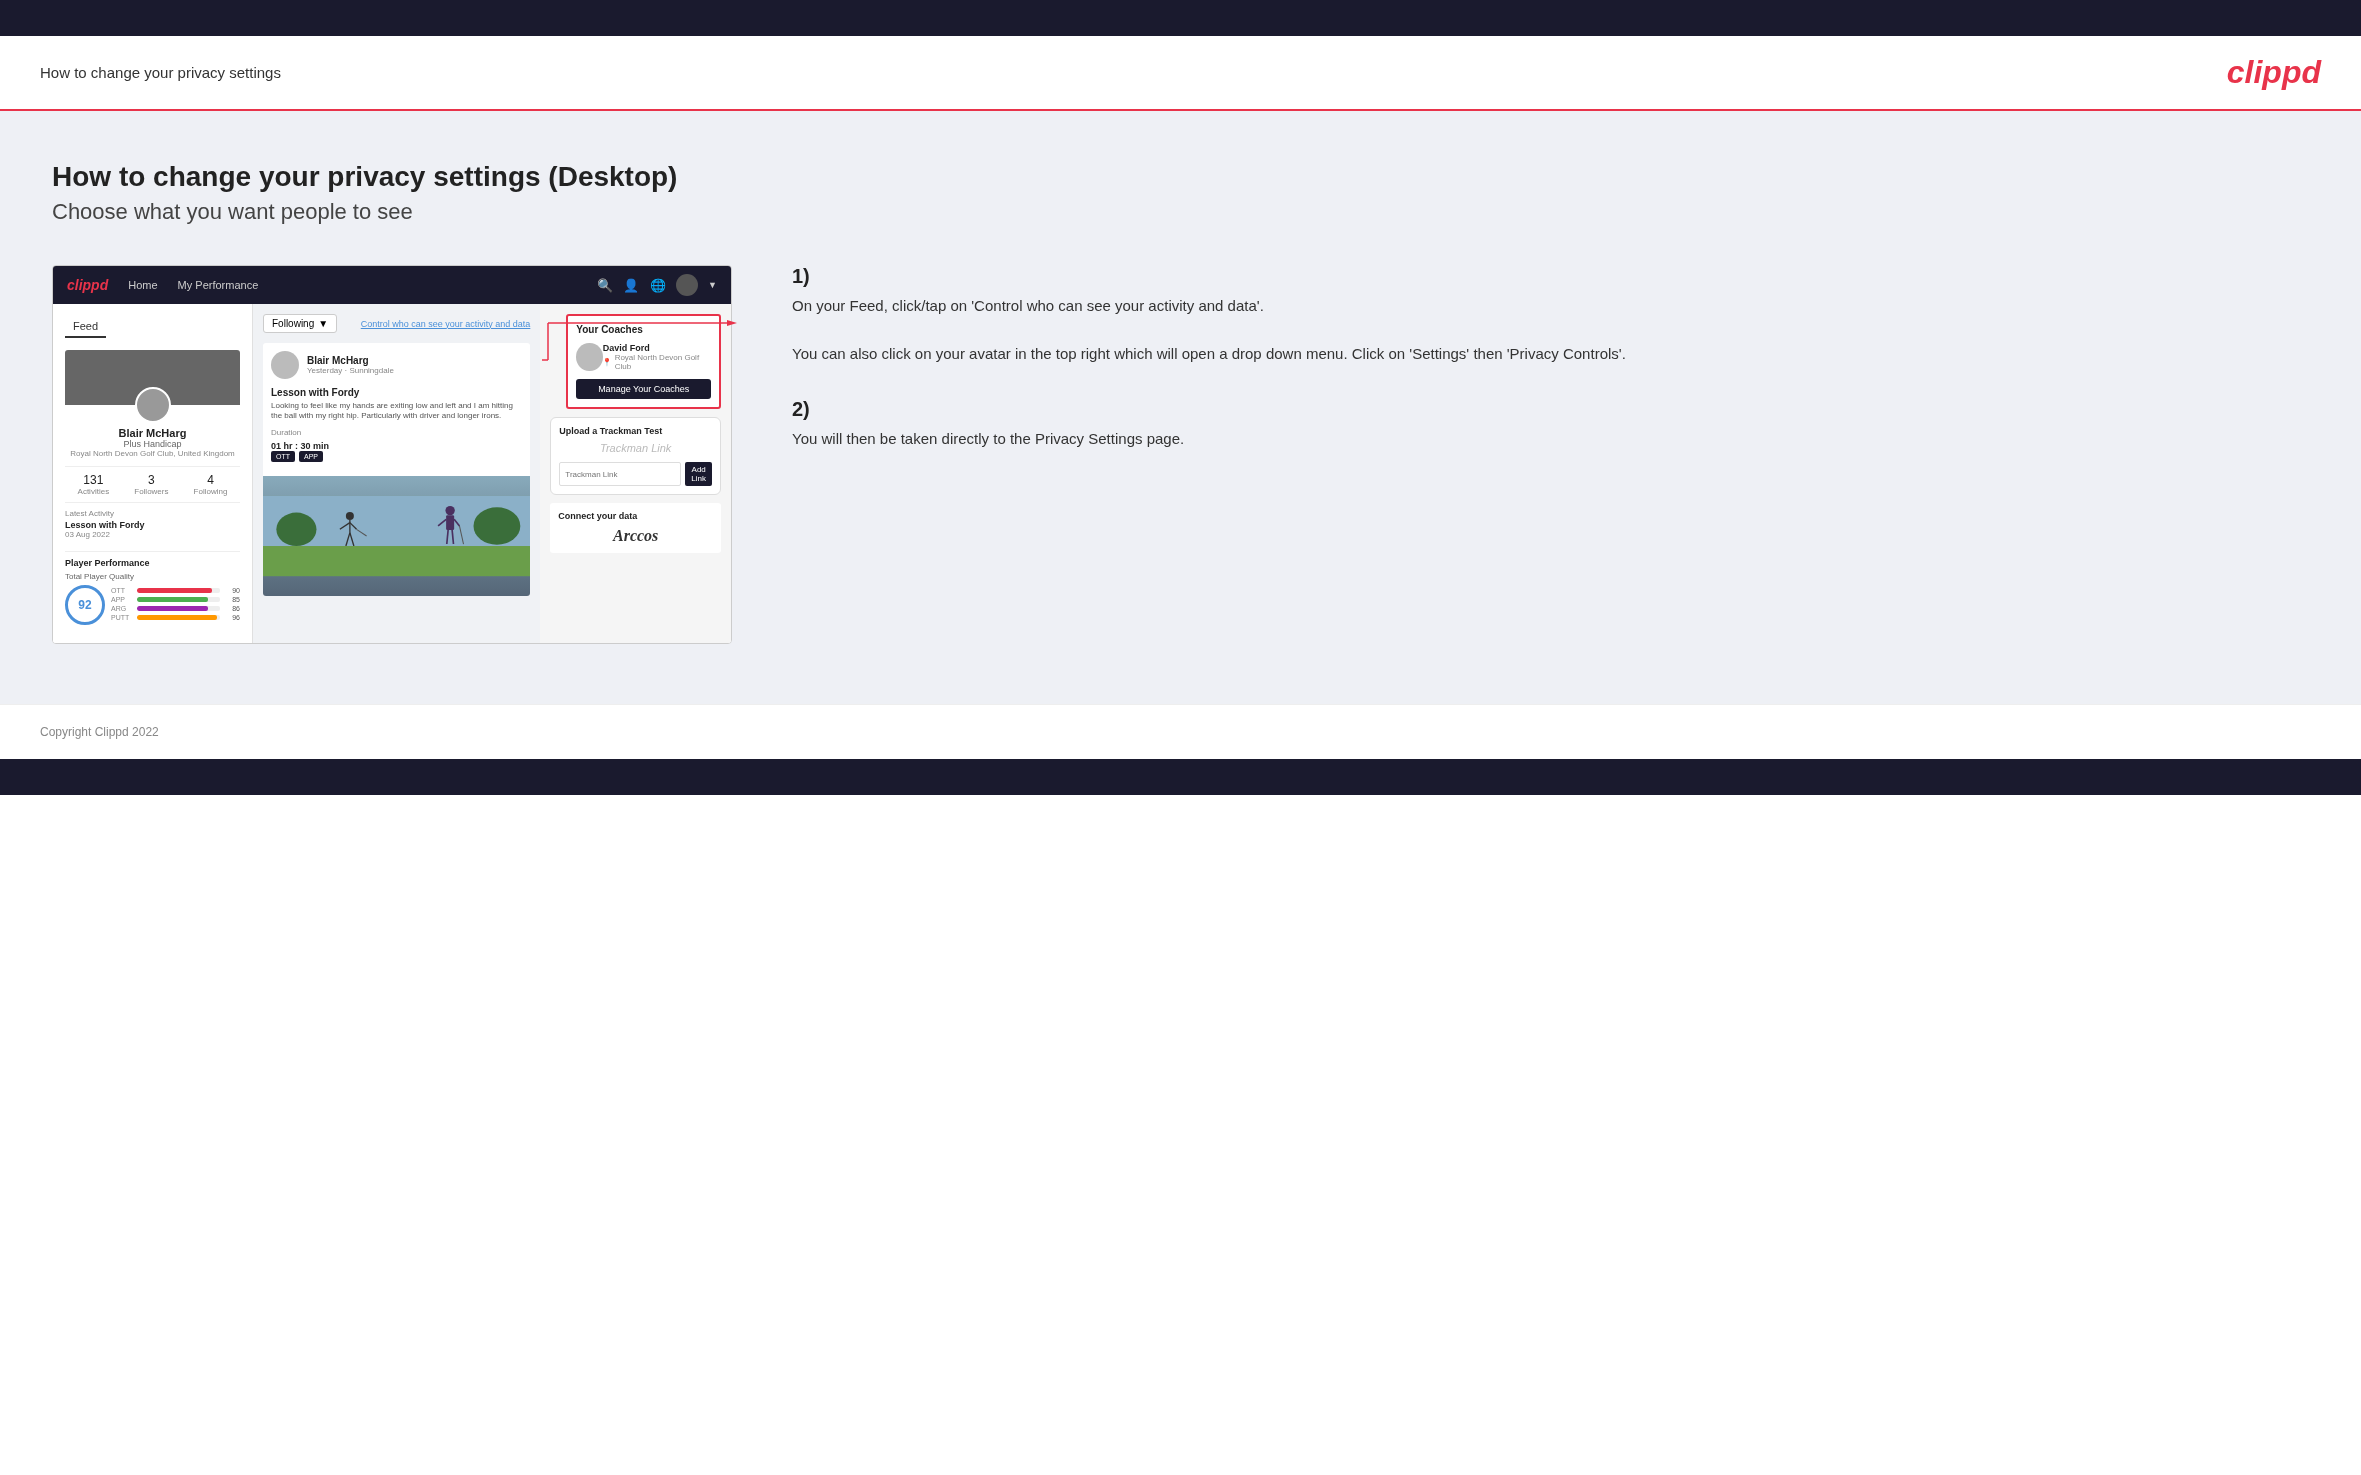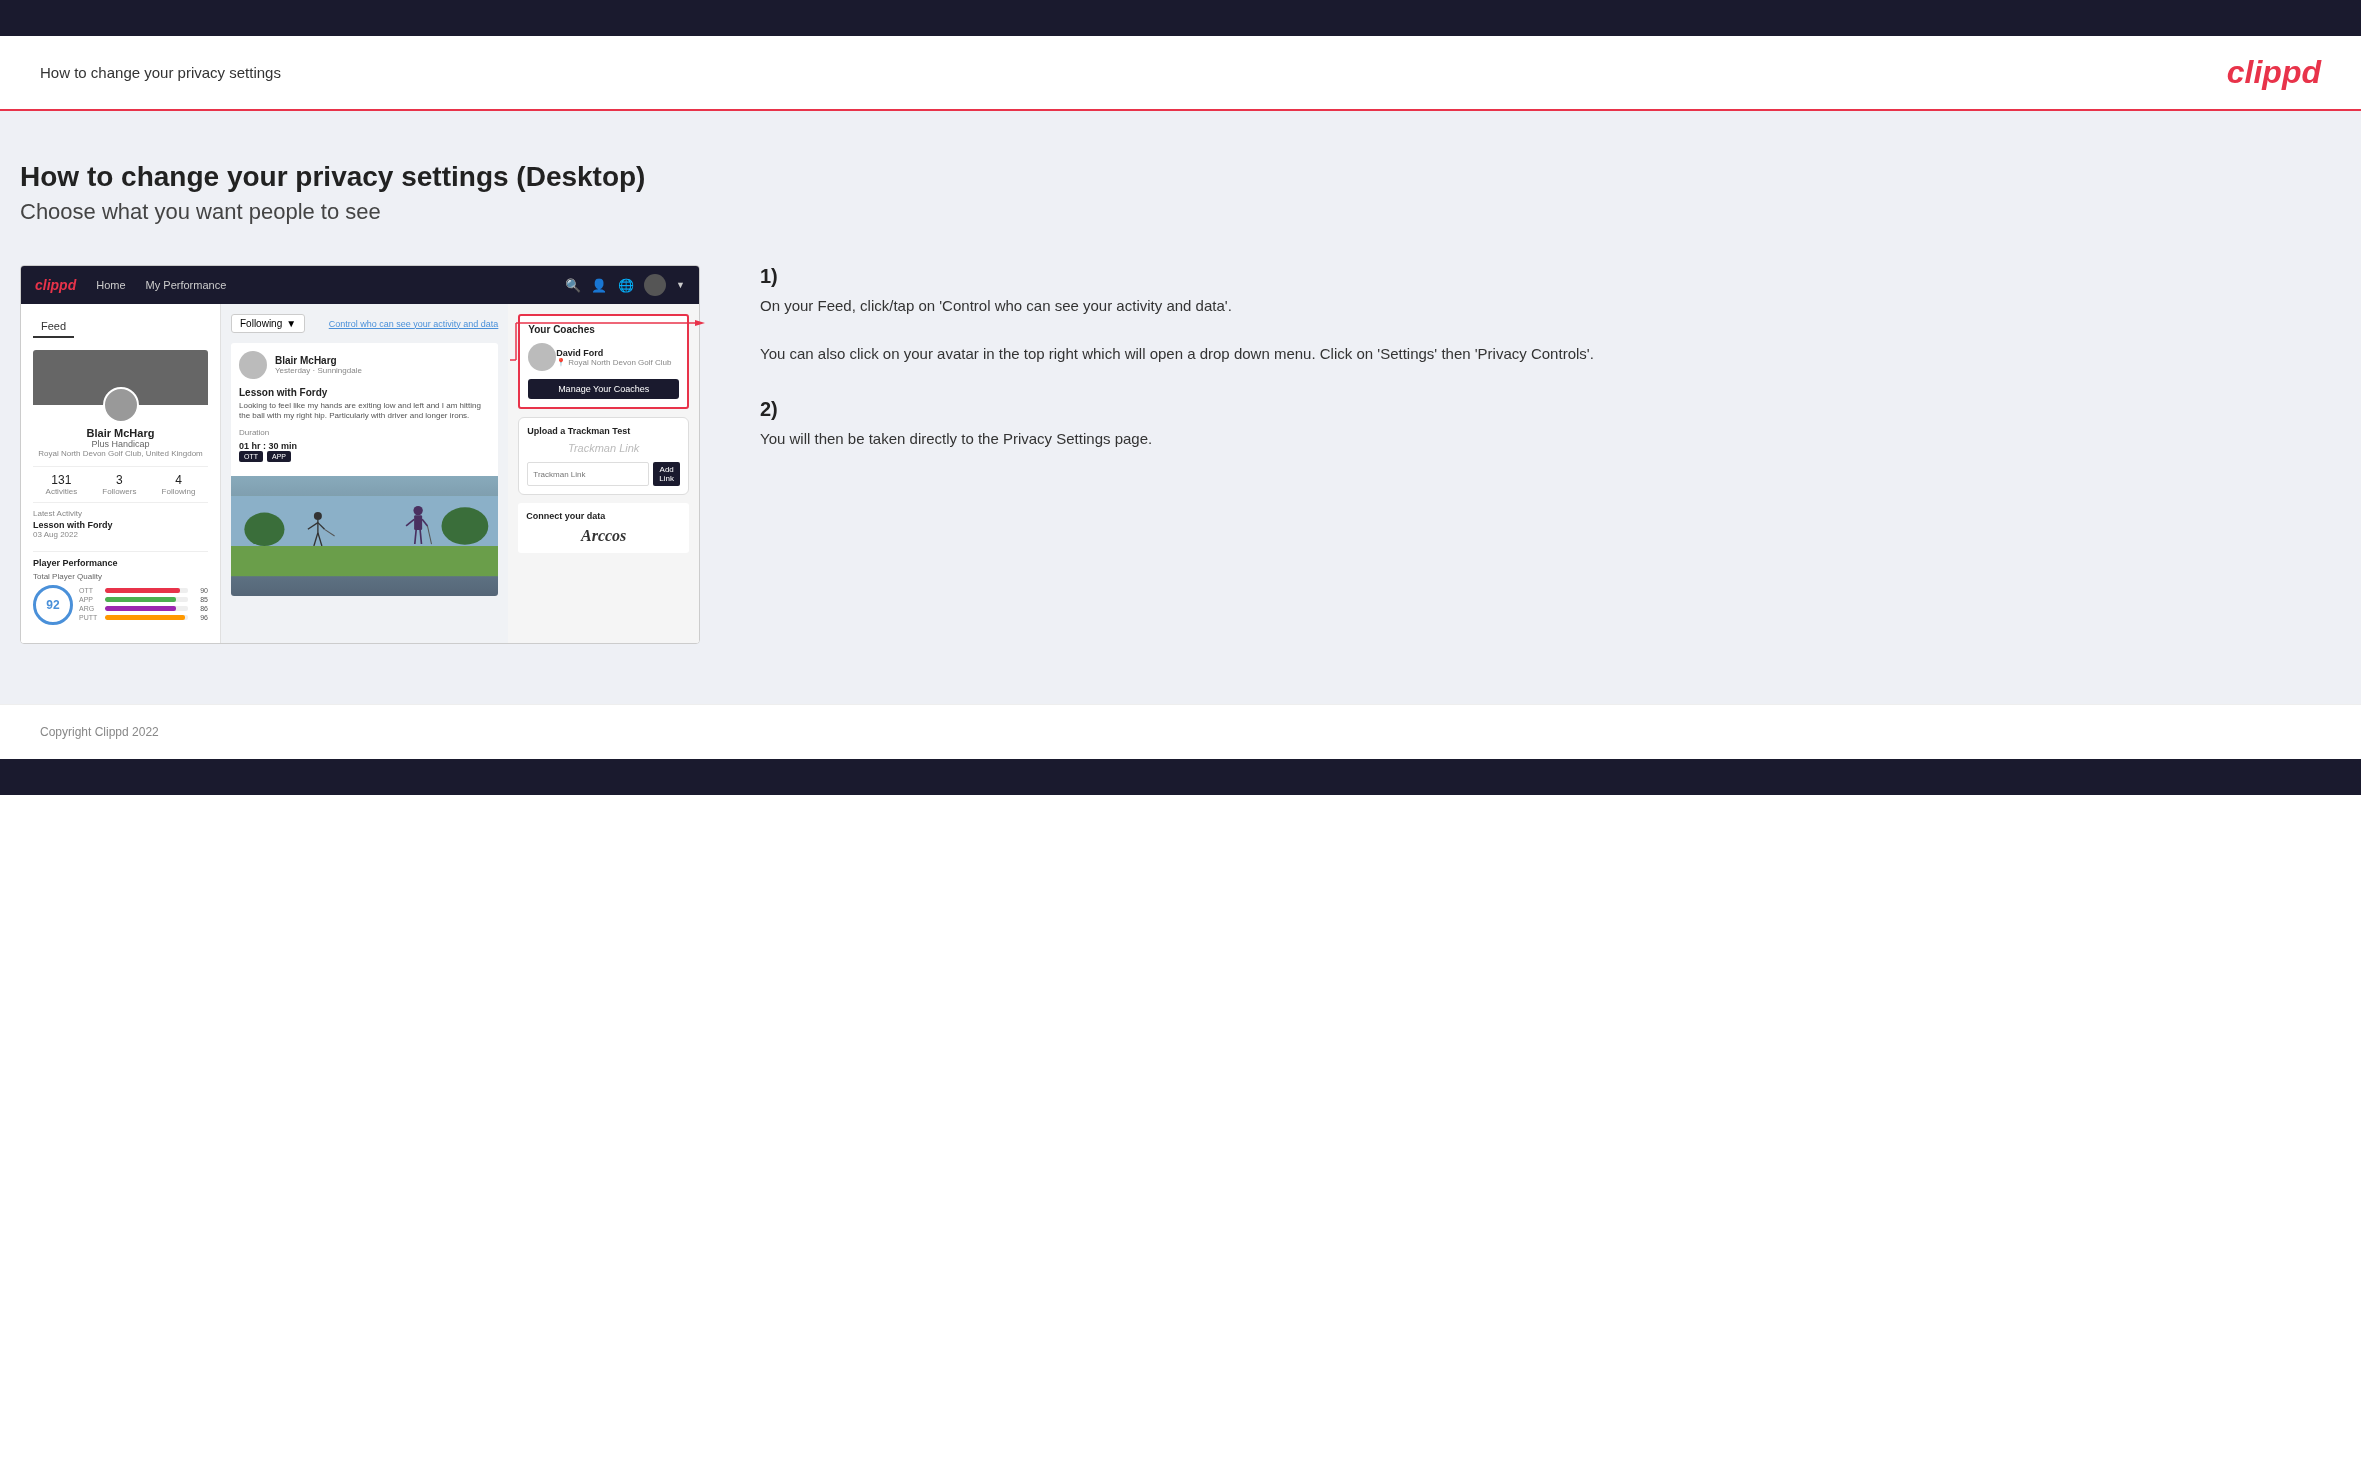--- a/index.html
+++ b/index.html
@@ -26,21 +26,21 @@
     .logo {
       font-size: 32px;
       font-weight: bold;
       color: #e8334a;
       font-style: italic;
     }
 
     
     .main-content {
       background: #eef0f5;
-      padding: 50px 40px 60px 20px;
+      padding: 50px 40px 60px 52px;
     }
 
     .page-heading {
       font-size: 28px;
       font-weight: bold;
       color: #222;
       margin-bottom: 6px;
     }
     .page-subheading {
       font-size: 22px;
@@ -672,21 +672,21 @@
                   </g>
 
                   <rect y="75" width="400" height="45" fill="#6a9e4a"></rect>
                 </svg>
               </div>
             </div>
           </div>
 
           <div class="app-right">
 
-            <div class="right-panel" style="position:relative; border: 2px solid #e8334a;">
+            <div class="right-panel" style="position:relative; border: 2px solid #e8334a; margin-left: 16px;">
               <div class="right-panel-title">Your Coaches</div>
               <div class="coach-item">
                 <div class="coach-avatar"></div>
                 <div>
                   <div class="coach-name">David Ford</div>
                   <div class="coach-club">
                     <span>📍</span>
                     <span>Royal North Devon Golf Club</span>
                   </div>
                 </div>

